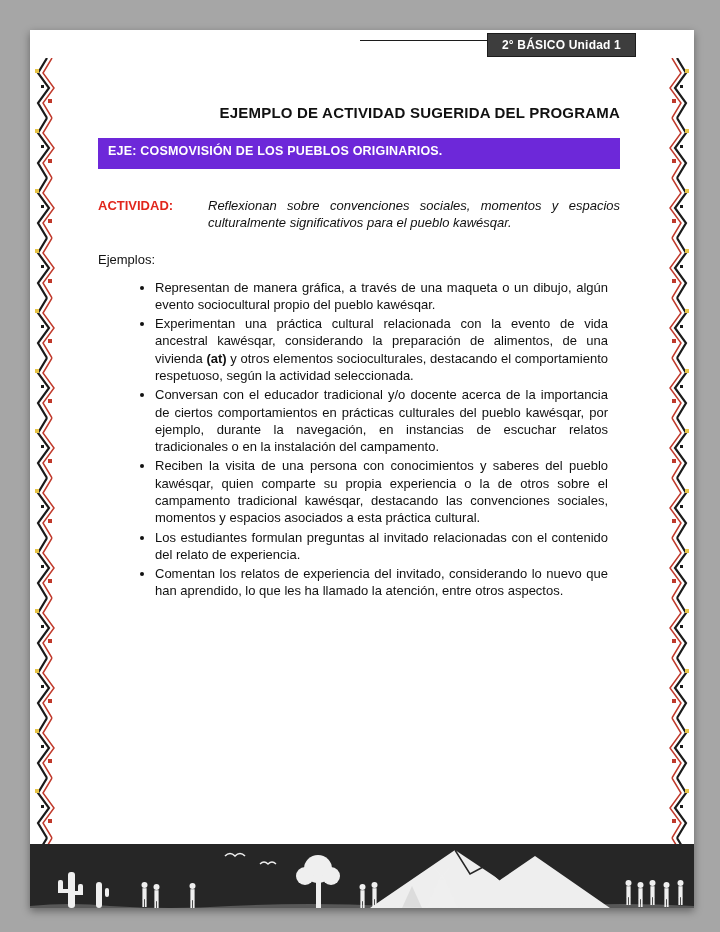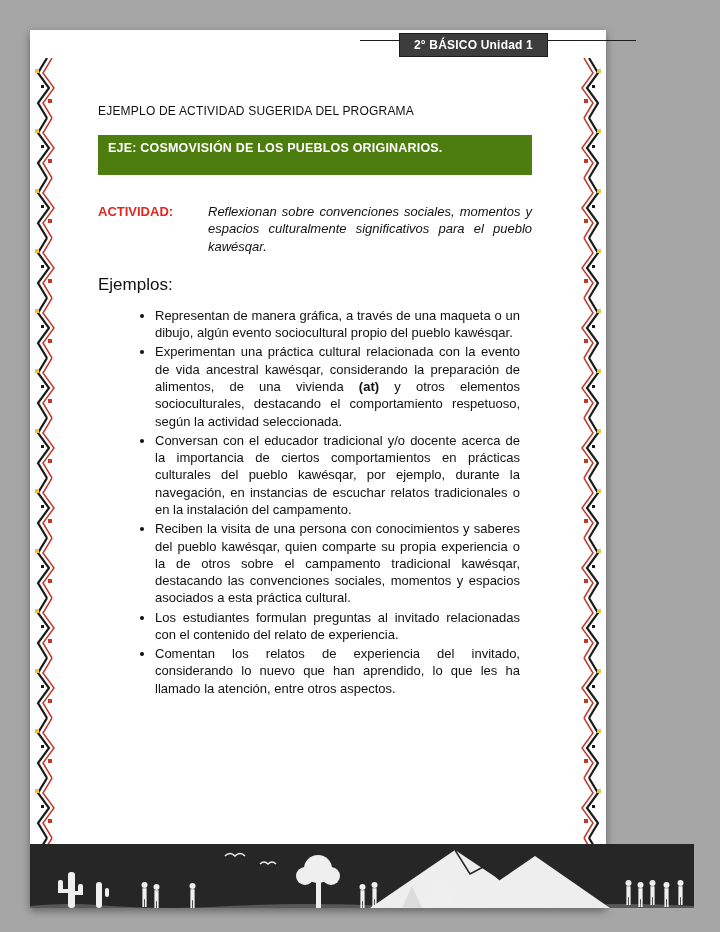--- a/index.html
+++ b/index.html
@@ -6,21 +6,21 @@
   body{
     width:720px;height:932px;
     background:#a6a6a6;
     font-family:"Liberation Sans", sans-serif;
     position:relative;
     overflow:hidden;
   }
   .page{
     position:absolute;
     left:30px; top:30px;
-    width:576px; height:878px;
+    width:664px; height:878px;
     background:#ffffff;
     box-shadow:0 3px 8px rgba(0,0,0,.4);
   }
   .top-rule{
     position:absolute;
     top:10px; left:330px; width:276px; height:0;
     border-top:1.5px solid #1c1c1c;
   }
   .unit-badge{
     position:absolute;
@@ -39,33 +39,33 @@
     width:26px; height:786px;
   }
   .side-border.left{ left:2px; }
   .side-border.right{ right:2px; }
   .content{
     position:absolute;
     left:68px; right:74px; top:0;
     padding-top:74px;
   }
   .doc-title{
-    text-align:left;
-    font-size:12px;
-    font-weight:normal;
+    text-align:right;
+    font-size:15px;
+    font-weight:bold;
     color:#111;
     margin:0 0 17px 0;
     letter-spacing:.2px;
   }
   .eje-banner{
-    background:#4d7c0f;
+    background:#6d28d9;
     color:#ffffff;
     font-weight:bold;
     font-size:12.5px;
-    padding:6px 10px 20px 10px;
+    padding:6px 10px 11px 10px;
     letter-spacing:.2px;
     margin-bottom:28px;
   }
   .activity{
     display:flex;
     font-size:13px;
     line-height:1.33;
     margin-bottom:20px;
     gap:32px;
   }
@@ -75,21 +75,21 @@
     flex:none;
     width:78px;
   }
   .activity-text{
     flex:1;
     text-align:justify;
     color:#111;
     font-style:italic;
   }
   .examples-label{
-    font-size:17px;
+    font-size:13px;
     color:#111;
     margin:0 0 0 0;
   }
   ul.example-list{
     margin:12px;
     padding-left:45px;
     font-size:13px;
     line-height:1.33;
     color:#111;
   }

